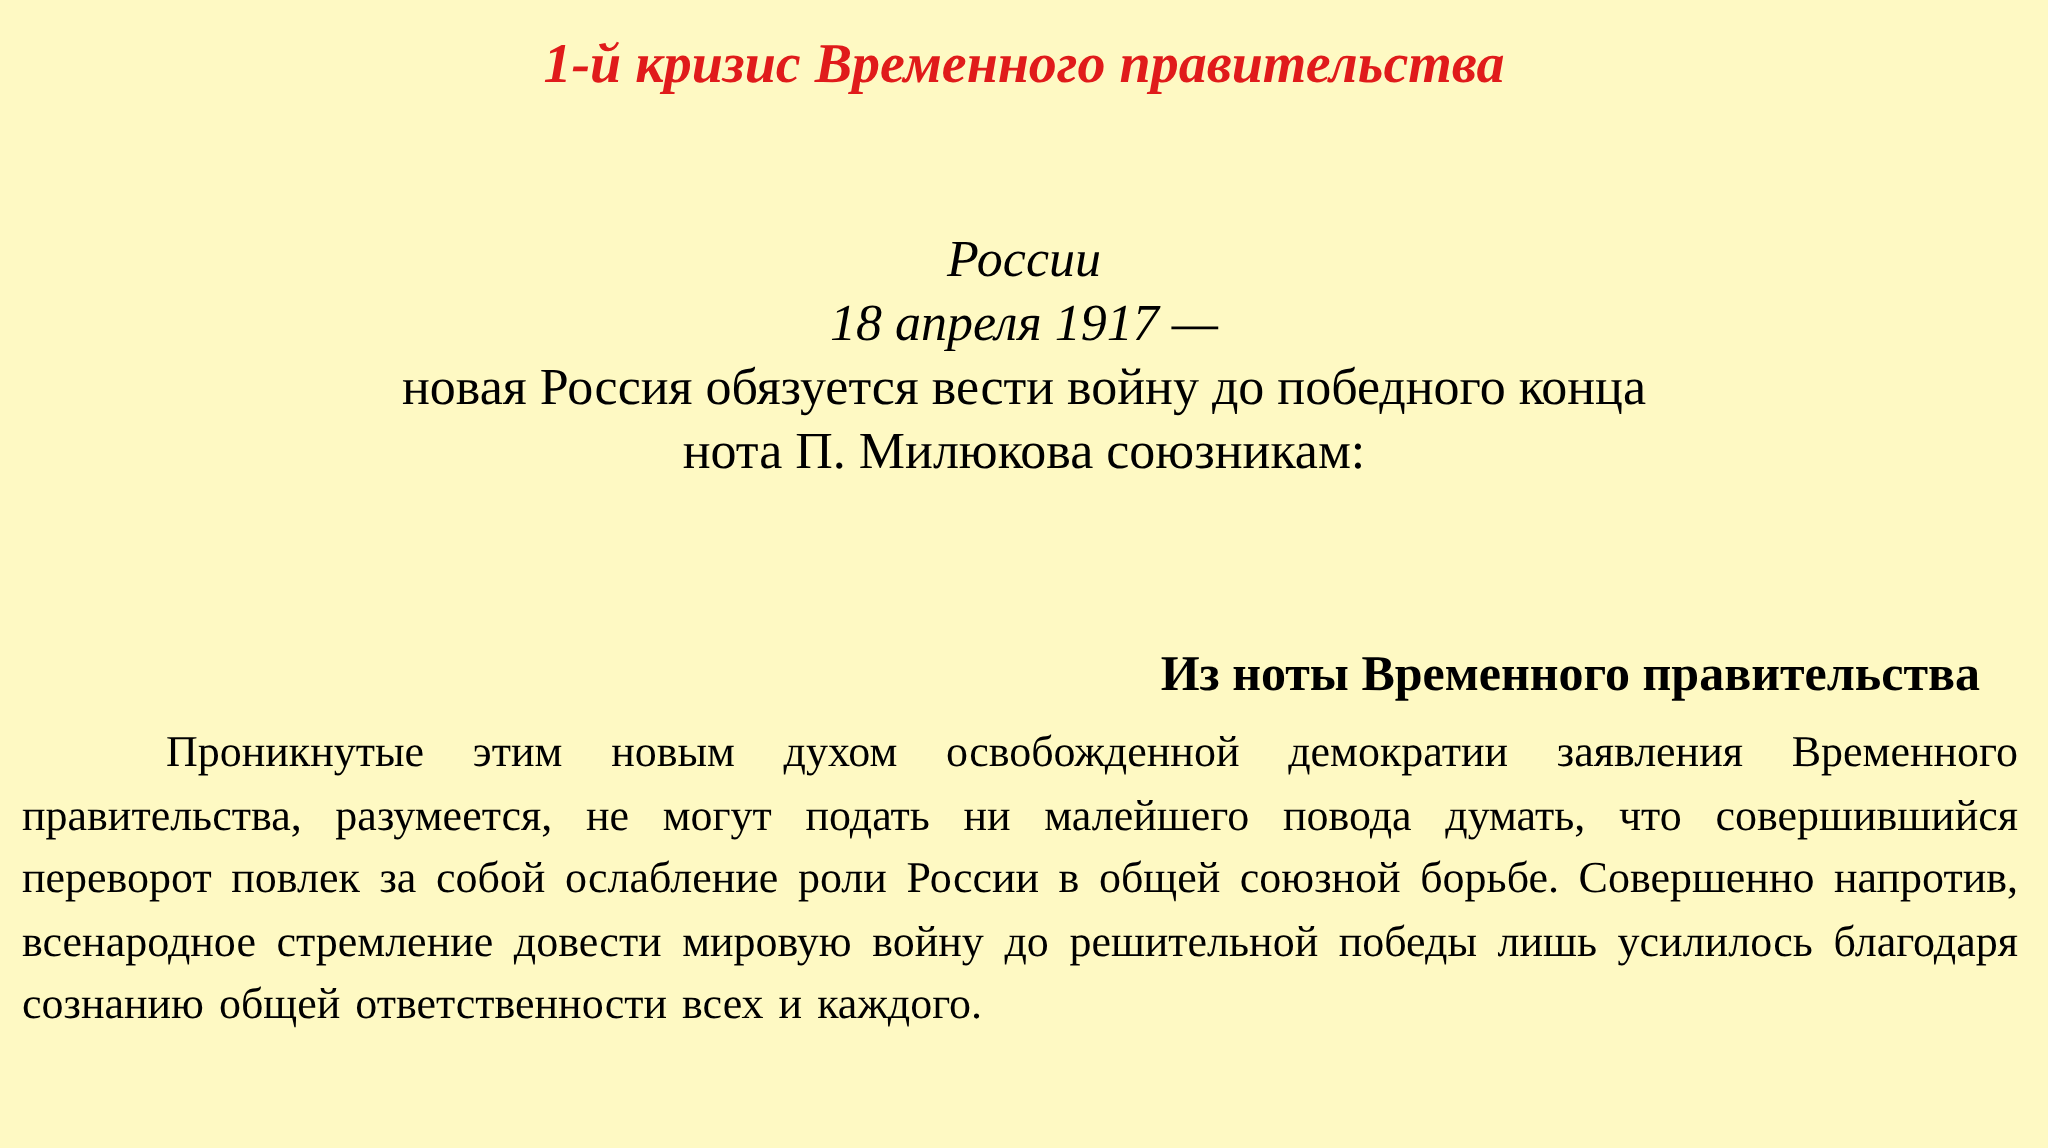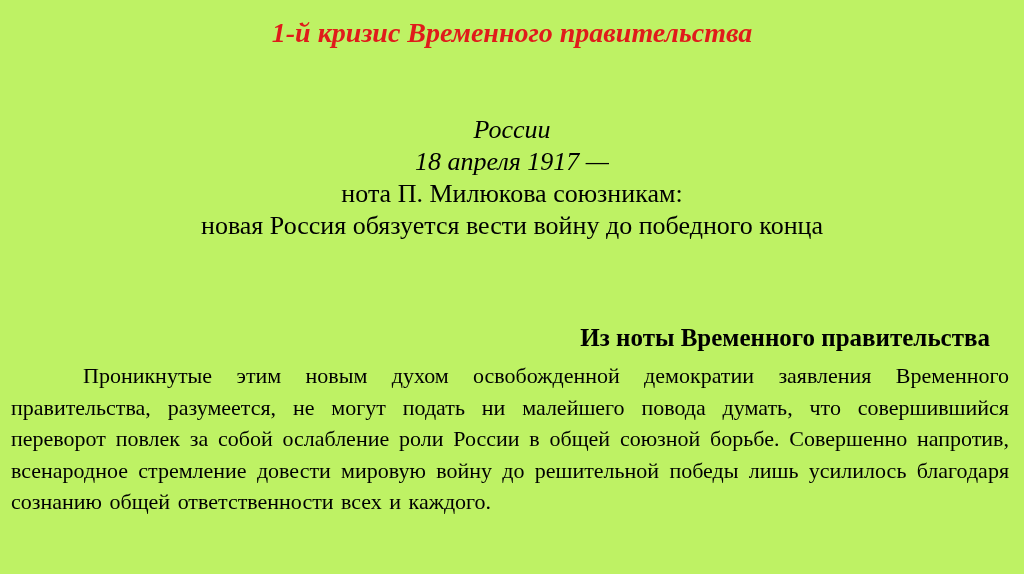--- a/index.html
+++ b/index.html
@@ -58,30 +58,30 @@
     line-height: 31.5px;
     text-align: justify;
     text-align-last: left;
     text-indent: 72px;
     word-spacing: 2px;
   }
 </style>
 </head>
 <body>
 
-<div class="slide" style="background: #bef264;">
+<div class="slide" style="background: #fef9c3;">
 
   <div class="slide-title" style="color: rgb(224, 27, 27);">
     <div>1-й кризис Временного правительства</div>
   </div>
 
   <div class="cause-block">
     <div class="italic-line">России</div>
     <div class="italic-line">18 апреля 1917 —</div>
+    <div>новая Россия обязуется вести войну до победного конца</div>
     <div>нота П. Милюкова союзникам:</div>
-    <div>новая Россия обязуется вести войну до победного конца</div>
   </div>
 
   <div class="note-heading">Из ноты Временного правительства</div>
 
   <div class="note-paragraph">Проникнутые этим новым духом освобожденной демократии заявления Временного правительства, разумеется, не могут подать ни малейшего повода думать, что совершившийся переворот повлек за собой ослабление роли России в общей союзной борьбе. Совершенно напротив, всенародное стремление довести мировую войну до решительной победы лишь усилилось благодаря сознанию общей ответственности всех и каждого.</div>
 
 </div>
 
 </body></html>

